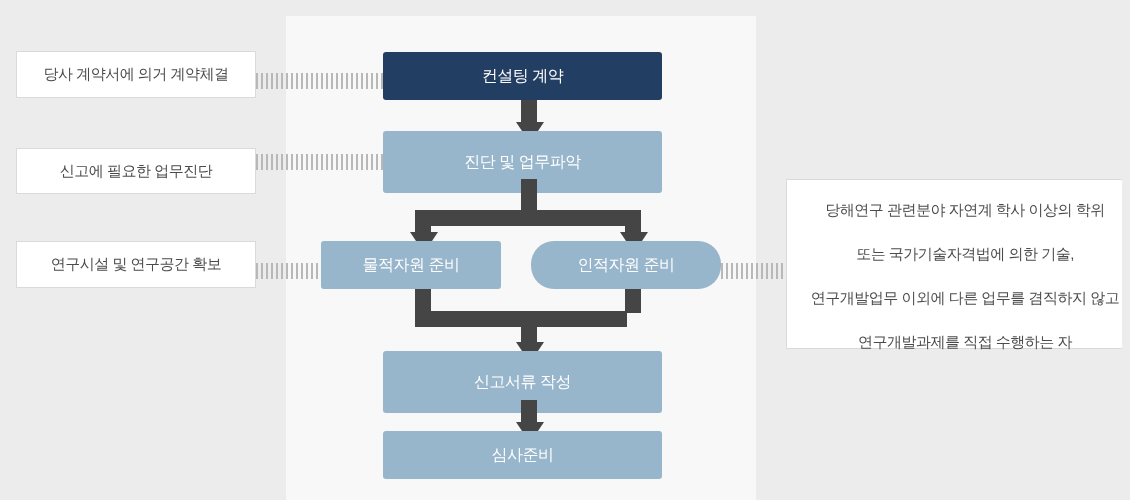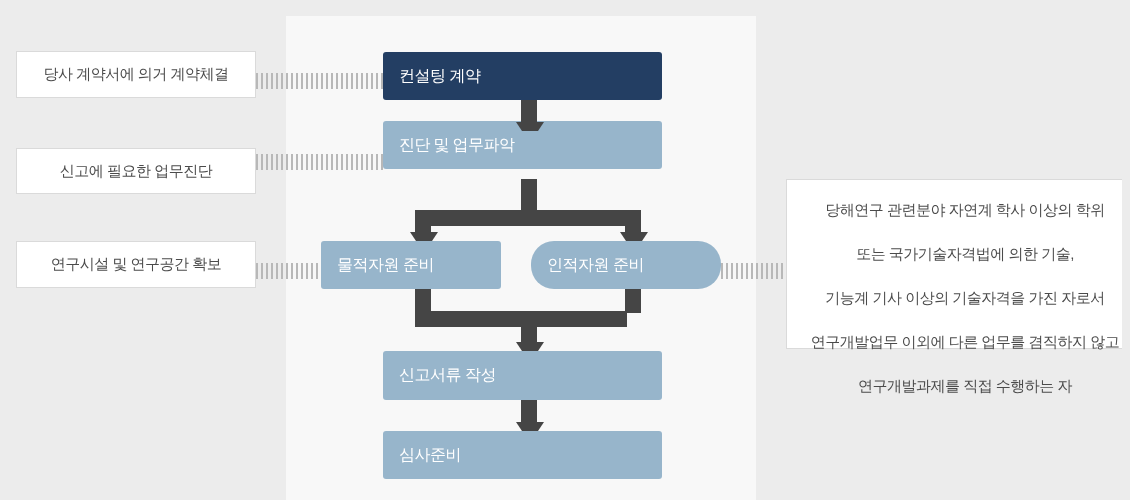--- a/index.html
+++ b/index.html
@@ -42,34 +42,34 @@
     flex-direction: column;
     line-height: 28px;
     font-size: 15px;
     justify-content: space-between;
   }
   
   .flow-node {
     position: absolute;
     display: flex;
     align-items: center;
-    justify-content: flex-start;
+    justify-content: center;
     color: #ffffff;
     font-size: 16px;
     font-weight: 500;
     letter-spacing: -0.5px;
     border-radius: 3px;
   }
   .node-dark { background: #233e63; }
   .node-blue { background: #97b5cb; }
   .node-contract  { left: 367px; top: 36px;  width: 279px; height: 48px; }
-  .node-diagnosis { left: 367px; top: 105px; width: 279px; height: 48px; font-family: Liberation Serif, serif; }
+  .node-diagnosis { left: 367px; top: 115px; width: 279px; height: 62px; }
   .node-material  { left: 305px; top: 225px; width: 180px; height: 48px; }
   .node-human     { left: 515px; top: 225px; width: 190px; height: 48px; border-radius: 23px; }
-  .node-documents { left: 367px; top: 335px; width: 279px; height: 49px; }
+  .node-documents { left: 367px; top: 335px; width: 279px; height: 62px; }
   .node-review    { left: 367px; top: 415px; width: 279px; height: 48px; }
   
   .dotted {
     position: absolute;
     height: 2px;
     background: repeating-linear-gradient(90deg, #b8b8b8 0 2px, transparent 2px 5px);
   }
   .dot-1 { left: 240px; top: 57px;  width: 127px; }
   .dot-2 { left: 240px; top: 138px; width: 127px; }
   .dot-3 { left: 240px; top: 247px; width: 65px; }
@@ -101,21 +101,20 @@
   <div class="note-box note-left-2">
     <span>신고에 필요한 업무진단</span>
   </div>
   <div class="note-box note-left-3">
     <span>연구시설 및 연구공간 확보</span>
   </div>
 
   <div class="note-box note-right">
     <div>당해연구 관련분야 자연계 학사 이상의 학위</div>
     <div>또는 국가기술자격법에 의한 기술,</div>
-    <div>기능계 기사 이상의 기술자격을 가진 자로서</div>
     <div>연구개발업무 이외에 다른 업무를 겸직하지 않고</div>
     <div>연구개발과제를 직접 수행하는 자</div>
   </div>
 
   <div class="dotted dot-1"></div>
   <div class="dotted dot-2"></div>
   <div class="dotted dot-3"></div>
   <div class="dotted dot-4"></div>
 
   <div class="flow-node node-dark node-contract">

